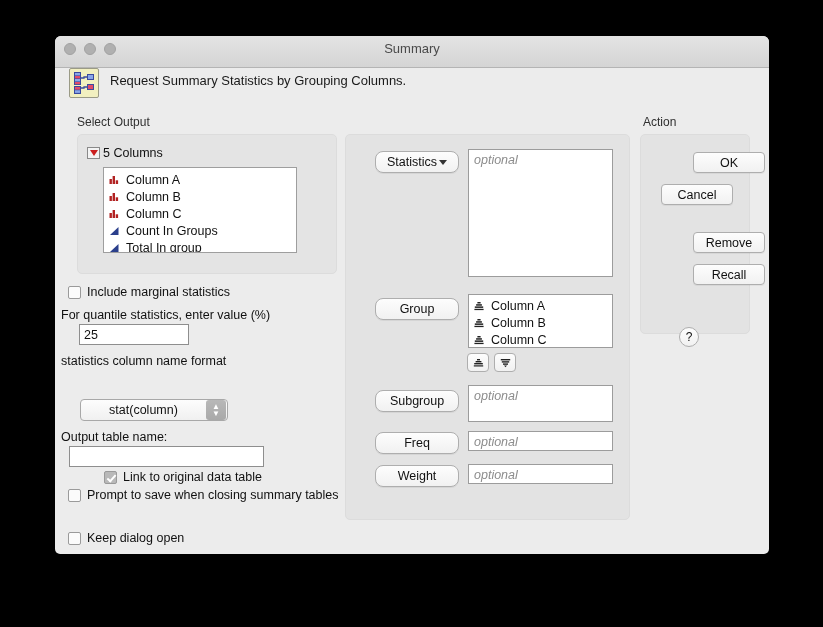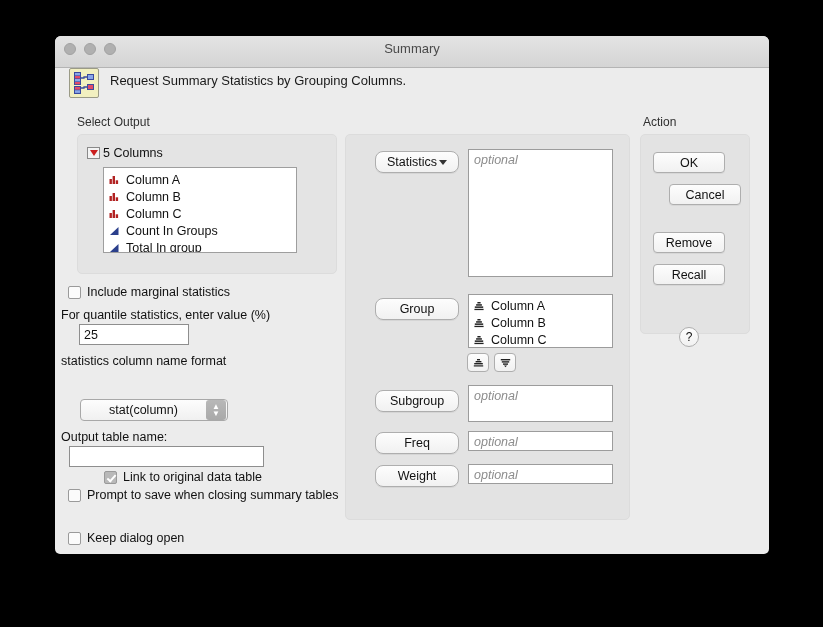--- a/index.html
+++ b/index.html
@@ -212,20 +212,21 @@
     border-radius: 5px;
   }
   .act-btn {
     position: absolute;
     width: 72px; height: 21px;
     background: linear-gradient(to bottom,#fdfdfd,#f1f1f1);
     border: 1px solid #aeaeae; border-radius: 4px;
     font-size: 12.5px; color: #111;
     display: flex; align-items: center; justify-content: center;
     box-shadow: 0 1px 0 rgba(0,0,0,0.05);
+    margin-left: 40px;
   }
   #help-btn {
     position: absolute; left: 624px; top: 291px;
     width: 20px; height: 20px; border-radius: 50%;
     background: linear-gradient(to bottom,#fdfdfd,#f1f1f1);
     border: 1px solid #aeaeae;
     font-size: 12px; color: #111;
     display: flex; align-items: center; justify-content: center;
   }
 </style>
@@ -446,18 +447,18 @@
     <span>Weight</span>
   </div>
   <div class="dropzone" style="left:413px; top:428px; width:145px; height:20px;">
     <span class="ph">optional</span>
   </div>
 
   <div class="caption" style="left:588px; top:79px;">Action</div>
   <div id="action-panel"></div>
 
   <div class="act-btn" style="left:598px; top:116px;">OK</div>
-  <div class="act-btn" style="left:614px; top:148px;">Cancel</div>
+  <div class="act-btn" style="left:566px; top:148px;">Cancel</div>
   <div class="act-btn" style="left:598px; top:196px;">Remove</div>
   <div class="act-btn" style="left:598px; top:228px;">Recall</div>
   <div id="help-btn">?</div>
 
 </div>
 
 </body></html>

